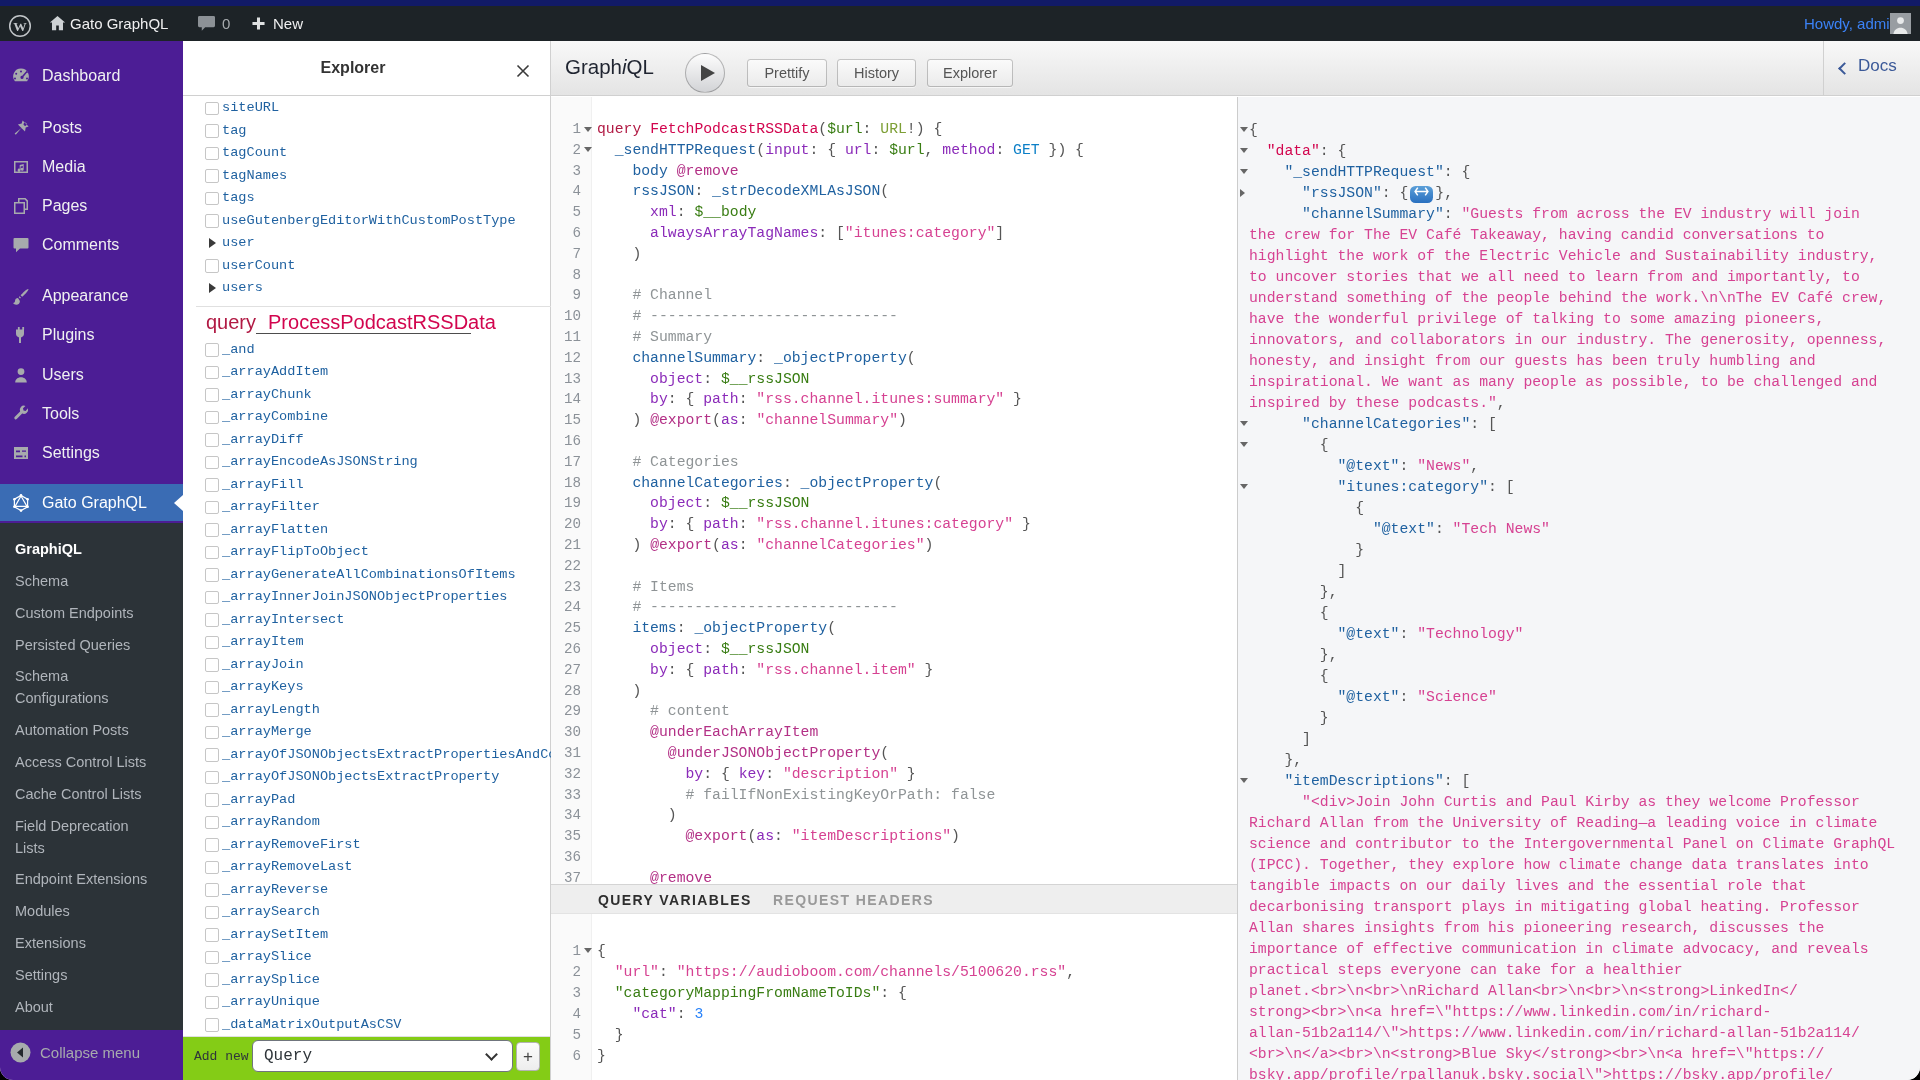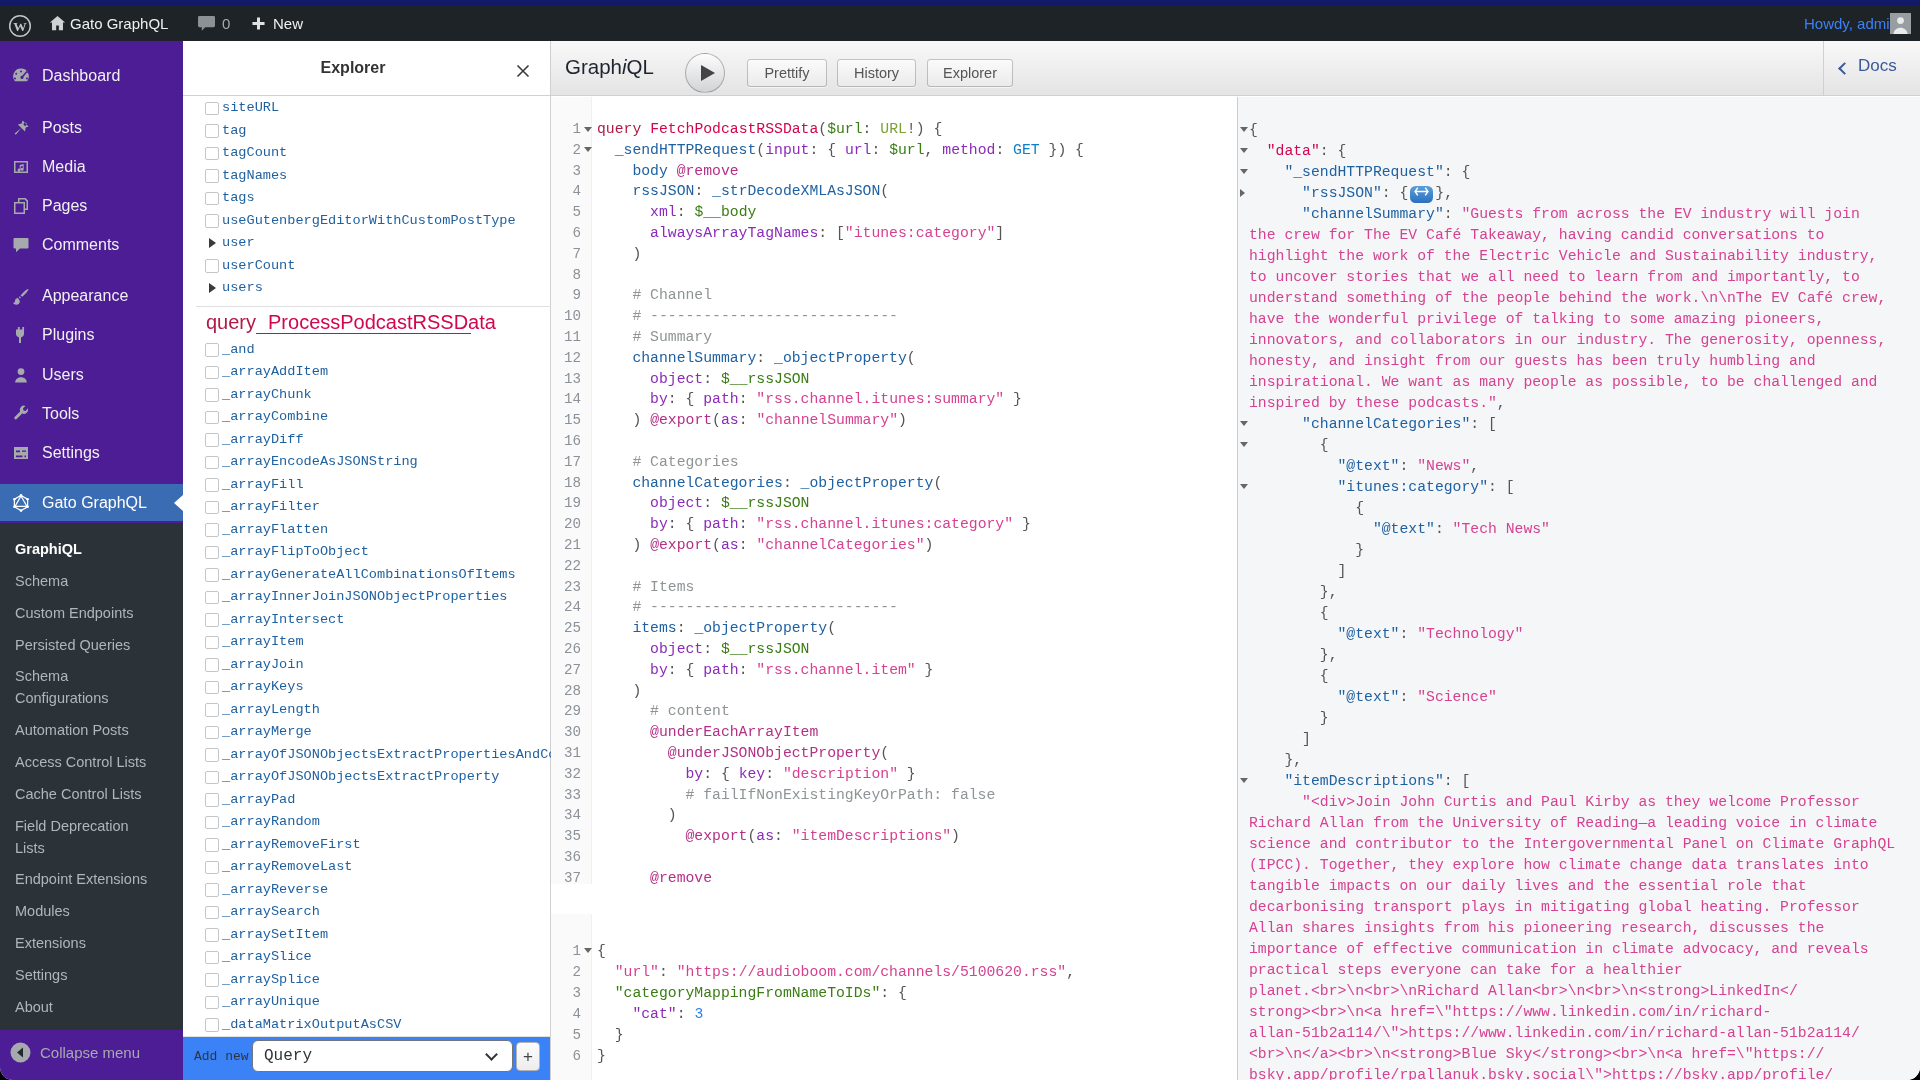--- a/index.html
+++ b/index.html
@@ -41,21 +41,21 @@
 .etitle { position:absolute; left:0; top:18px; width:340px; text-align:center; font-size:16px; font-weight:bold; color:#333; }
 .ex { position:absolute; left:333px; top:23px; width:14px; height:14px; }
 .ebody { position:absolute; left:0; top:56px; width:367px; height:939px; overflow:hidden;margin-left:13px; }
 .erow { position:absolute; left:0; width:367px; height:22.5px; }
 .cb { position:absolute; left:9px; top:4.5px; width:13.5px; height:13.5px; border:1px solid #c6c6c6; border-radius:2px; background:#fff; }
 .tri { position:absolute; left:13px; top:6px; width:0; height:0; border-top:5px solid transparent; border-bottom:5px solid transparent; border-left:7px solid #3a3a3a; }
 .fn { position:absolute; left:26px; top:0; line-height:22.5px; font-family:"Liberation Mono",monospace; font-size:13.6px; color:#1F61A0; white-space:pre; }
 .esep { position:absolute; left:0; top:209px; width:366px; border-top:1px solid #e0e0e0; }
 .eq { position:absolute; left:10px; top:214px; height:22px; font-family:"Liberation Sans",sans-serif; font-size:20px; line-height:22px; white-space:pre; }
 .equl { position:absolute; left:60px; top:236px; width:215px; border-top:1.5px solid #4d4d4d; }
-.ebot { position:absolute; left:0; top:995px; width:367px; height:44px; border-top:1px solid #e0e0e0; background:#3b82f6; }
+.ebot { position:absolute; left:0; top:995px; width:367px; height:44px; border-top:1px solid #e0e0e0; background:#84cc16; }
 .addnew { position:absolute; left:11px; top:0; line-height:40px; font-family:"Liberation Mono",monospace; font-size:13px; color:#2f353a; }
 .esel { position:absolute; left:69px; top:3px; width:261px; height:32px; border:1px solid #70757d; border-radius:6px; background:#fff; }
 .esel .txt { position:absolute; left:11px; top:0; line-height:30px; font-family:"Liberation Mono",monospace; font-size:16px; color:#2f353a; }
 .esel .chev { position:absolute; right:16px; top:9px; width:9px; height:9px; border-left:2px solid #333; border-bottom:2px solid #333; transform:rotate(-45deg); }
 .eplus { position:absolute; left:333px; top:5px; width:24px; height:29px; border:1px solid #b3b3b3; border-radius:4px; background:linear-gradient(#fcfcfc,#ededed); text-align:center; line-height:27px; font-size:17px; color:#444; }
 
 
 .topbar { position:absolute; left:551px; top:41px; width:1369px; height:55px; background:linear-gradient(#f8f8f8,#e4e4e4); border-bottom:1px solid #d0d0d0; }
 .gtitle { position:absolute; left:14px; top:14px; font-size:20.5px; color:#1f2430; }
 .execbtn { position:absolute; left:134px; top:12px; width:40px; height:40px; border-radius:50%; border:1px solid rgba(0,0,0,0.25); background:linear-gradient(#fdfdfd,#d2d3d6); }
@@ -498,20 +498,24 @@
       <i class="cm"># content</i>
       <i class="mt">@underEachArrayItem</i>
         <i class="mt">@underJSONObjectProperty</i><i class="q">(</i>
           <i class="at">by</i><i class="q">: {</i> <i class="at">key</i><i class="q">:</i> <i class="st">"description"</i> <i class="q">}</i>
           <i class="cm"># failIfNonExistingKeyOrPath: false</i>
         <i class="q">)</i>
           <i class="mt">@export</i><i class="q">(</i><i class="at">as</i><i class="q">:</i> <i class="st">"itemDescriptions"</i><i class="q">)</i>
 
       <i class="mt">@remove</i></pre>
   </div>
+  <div class="vbar">
+      <span class="t1">QUERY VARIABLES</span>
+      <span class="t2">REQUEST HEADERS</span>
+    </div>
   <div class="vedit">
     <div class="vgut"></div>
     <pre class="vnums">1
 2
 3
 4
 5
 6</pre>
     <span class="fd" style="left:33px;top:34px"></span>
     <pre class="vcode"><i class="q">{</i>

